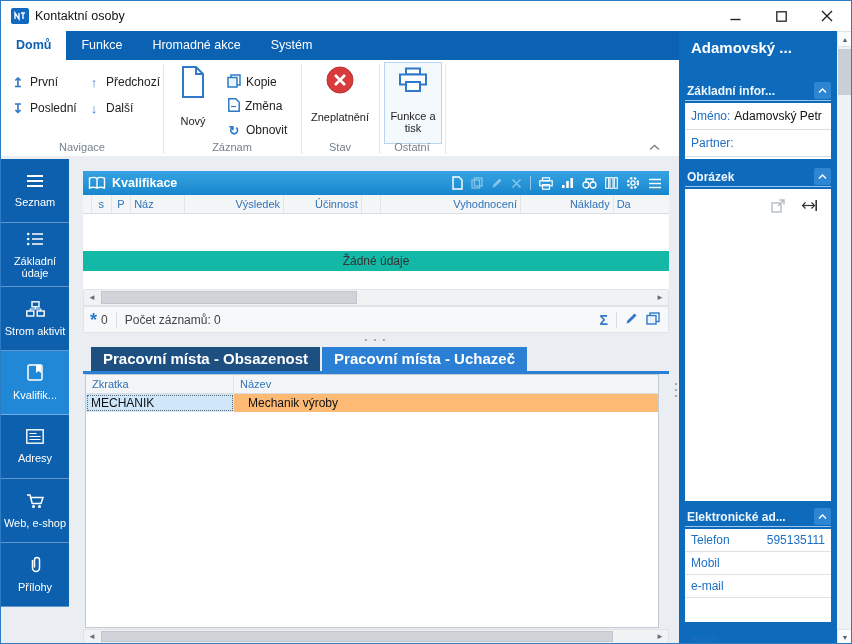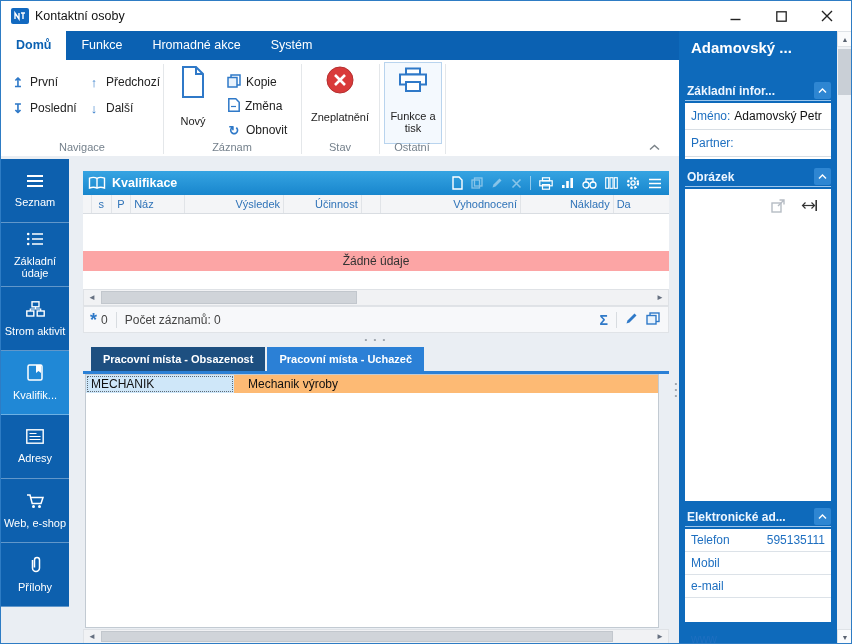--- a/index.html
+++ b/index.html
@@ -33,33 +33,33 @@
   #grid-title{font-weight:bold;font-size:12.5px;margin-left:6px;}
   #grid-toolbar{margin-left:auto;margin-right:7px;display:flex;align-items:center;gap:8px;}
   .tb-ico{display:flex;align-items:center;}
   .dim{opacity:.45;}
   #grid-cols{position:absolute;left:82px;top:194px;width:586px;height:19px;background:#f4f5f7;
              border-bottom:1px solid #d9dde2;display:flex;align-items:center;font-size:11px;color:#2f73b8;box-sizing:border-box;}
   .gcol{border-left:1px solid #e1e4e8;height:100%;display:flex;align-items:center;padding:0 3px;box-sizing:border-box;}
   .gcol.r{justify-content:flex-end;}
   .gcol.c{justify-content:center;}
   #grid-body{position:absolute;left:82px;top:213px;width:586px;height:37px;background:#fff;}
-  #grid-empty{position:absolute;left:82px;top:250px;width:586px;height:20px;background:#fca5a5;
+  #grid-empty{position:absolute;left:82px;top:250px;width:586px;height:20px;background:#14b8a6;
               display:flex;align-items:center;justify-content:center;color:#333;font-size:12px;}
   #grid-body2{position:absolute;left:82px;top:270px;width:586px;height:18px;background:#fff;}
   .hscroll{position:absolute;height:17px;background:#f1f2f4;border:1px solid #dfe2e6;box-sizing:border-box;}
   .scroll-arrow{position:absolute;top:0;width:16px;height:15px;display:flex;align-items:center;justify-content:center;
                 font-size:8px;color:#667080;background:#f1f2f4;}
   .scroll-thumb{position:absolute;top:1px;height:13px;background:#d0d4d9;border:1px solid #c2c7cd;box-sizing:border-box;}
   #statusbar{position:absolute;left:82px;top:305px;width:586px;height:27px;background:#f7f8fa;
              border:1px solid #e0e3e7;display:flex;align-items:center;box-sizing:border-box;font-size:12px;color:#444;}
   .vbar{width:1px;height:16px;background:#d8dce0;margin:0 8px;}
   
   #tabs2{position:absolute;left:90px;top:346px;height:24px;display:flex;gap:2px;}
-  .tab2{height:24px;line-height:24px;padding:0 12px;color:#fff;font-size:11px;font-weight:bold;}
+  .tab2{height:24px;line-height:24px;padding:0 12px;color:#fff;font-size:15px;font-weight:bold;}
   .tab2.first{background:#1d4f80;}
   .tab2.active{background:#2b80d6;}
   #tabline{position:absolute;left:82px;top:370px;width:586px;height:3px;background:#2b80d6;}
   
   #jobs{position:absolute;left:84px;top:373px;width:574px;height:254px;background:#fff;border:1px solid #c2cad2;box-sizing:border-box;}
   #jobs-head{height:19px;background:#f4f5f7;border-bottom:1px solid #d9dde2;display:flex;font-size:11px;color:#2f73b8;align-items:center;box-sizing:border-box;}
   .jh{padding:0 6px;height:100%;display:flex;align-items:center;border-right:1px solid #e1e4e8;box-sizing:border-box;}
   #jobs-row{height:18px;display:flex;font-size:12px;color:#111;align-items:center;}
   .jc-code{width:148px;height:100%;display:flex;align-items:center;padding:0 5px;background:#cfe7f9;outline:1px dotted #5f6b76;outline-offset:-2px;box-sizing:border-box;}
   .jc-name{flex:1;height:100%;display:flex;align-items:center;padding:0 14px;background:#fdba74;box-sizing:border-box;text-align:center;}
@@ -399,20 +399,24 @@
     <span>•</span><br><span>•</span><br><span>•</span>
   </div>
 
   <div id="tabs2">
     <div class="tab2 first">Pracovní místa - Obsazenost</div>
     <div class="tab2 active">Pracovní místa - Uchazeč</div>
   </div>
   <div id="tabline"></div>
 
   <div id="jobs">
+    <div id="jobs-head">
+      <span class="jh" style="width:148px;">Zkratka</span>
+      <span class="jh" style="flex:1;border-right:none;">Název</span>
+    </div>
     <div id="jobs-row">
       <span class="jc-code">MECHANIK</span>
       <span class="jc-name">Mechanik výroby</span>
     </div>
   </div>
 
   <div class="hscroll" style="left:82px;top:628px;width:586px;height:15px;">
     <span class="scroll-arrow" style="left:0;height:13px;">◄</span>
     <span class="scroll-thumb" style="left:17px;width:512px;height:11px;"></span>
     <span class="scroll-arrow" style="right:0;height:13px;">►</span>

